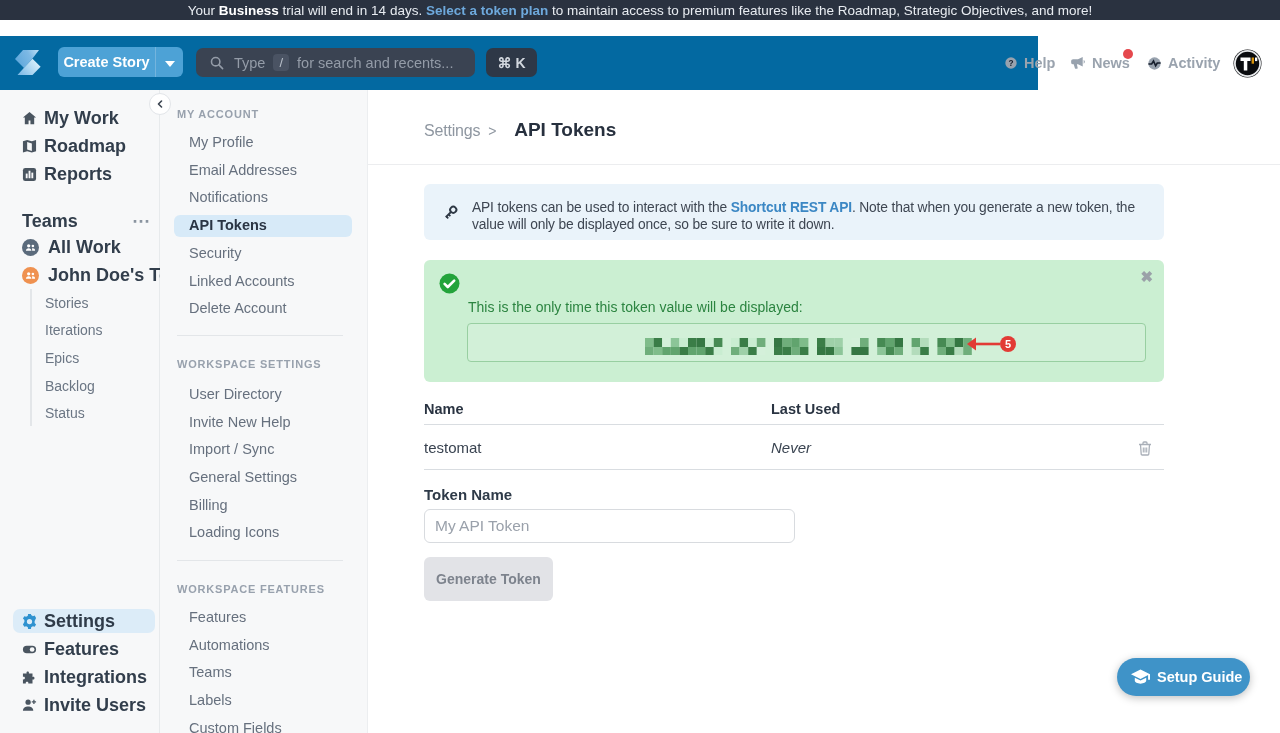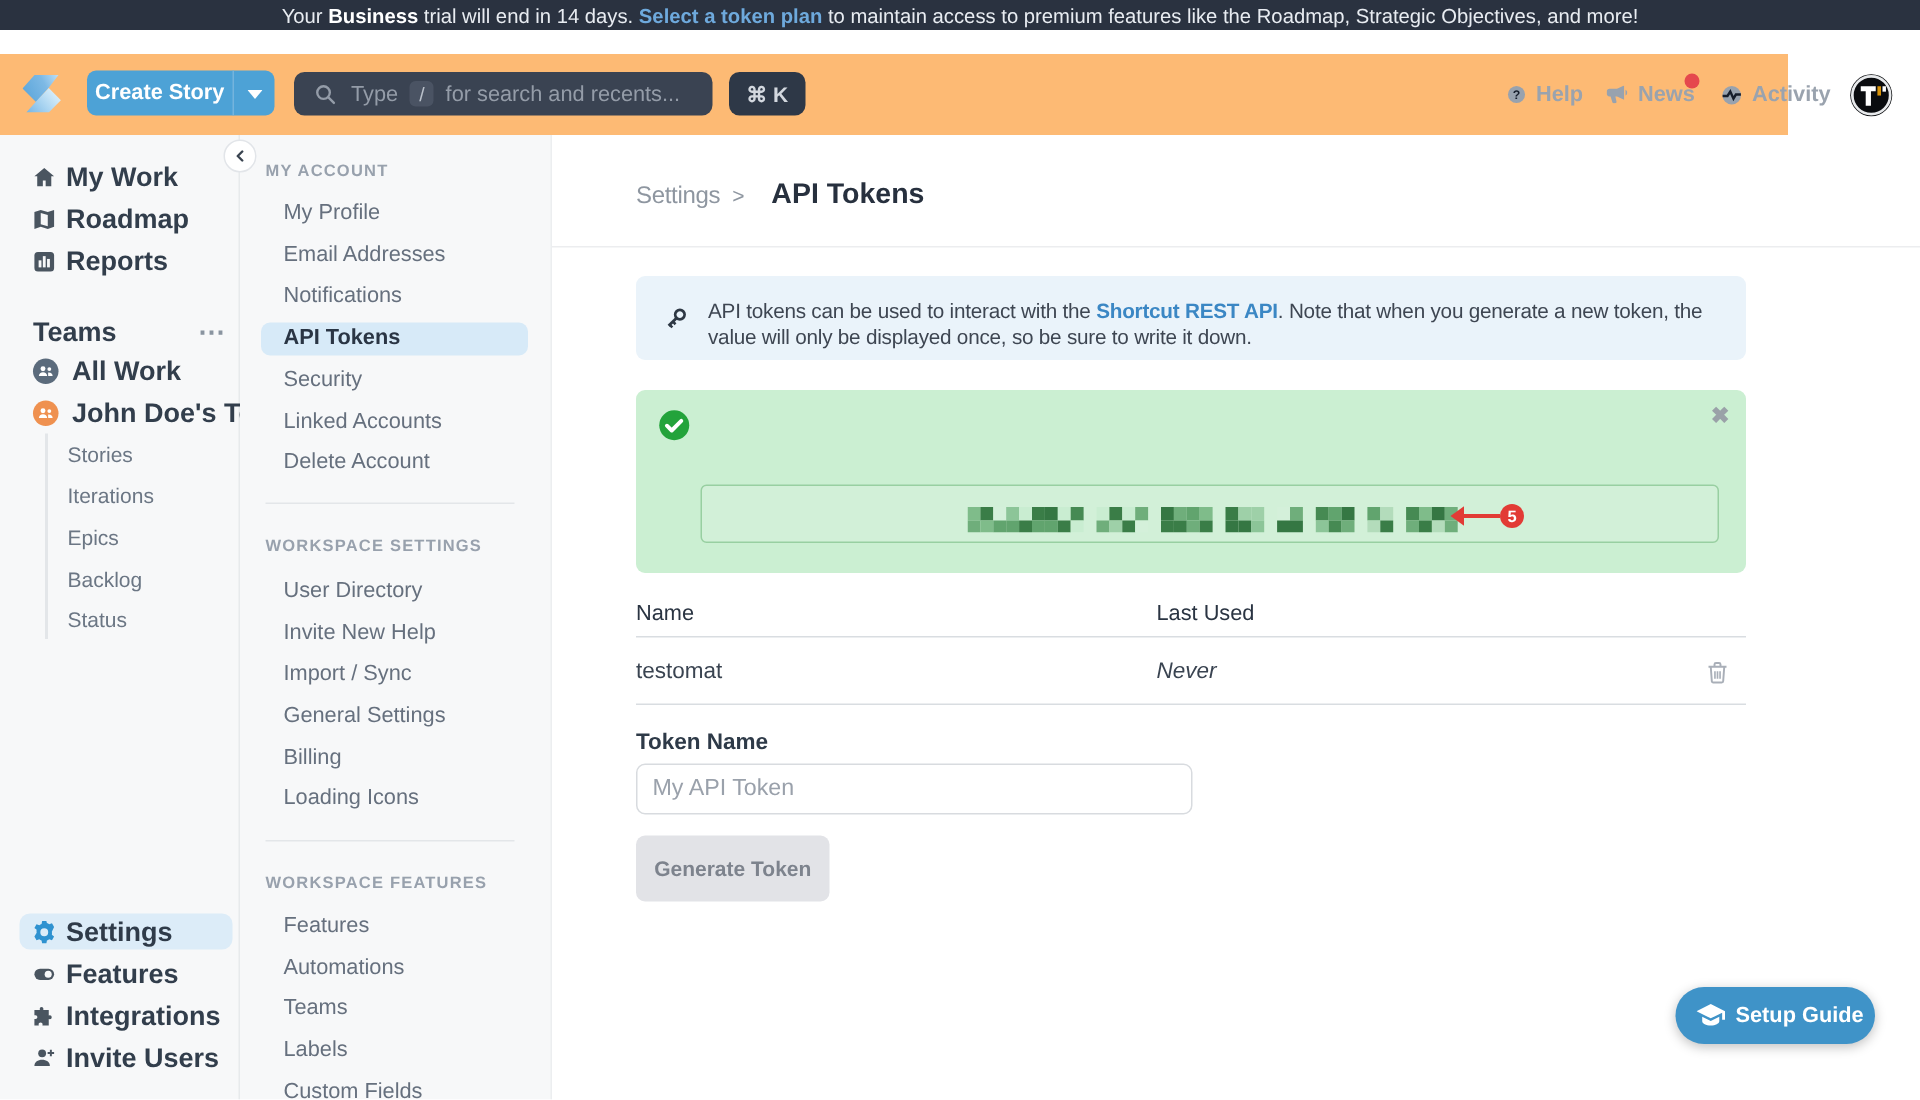--- a/index.html
+++ b/index.html
@@ -4,21 +4,21 @@
 <style>
 *{margin:0;padding:0;box-sizing:border-box}
 html,body{width:1280px;height:733px;overflow:hidden}
 body{font-family:"Liberation Sans",sans-serif;background:#fff;position:relative;-webkit-font-smoothing:antialiased}
 .abs{position:absolute}
 
 .banner{position:absolute;top:0;left:0;width:1280px;height:20px;background:#2a3240;color:#e8ecf1;font-size:13.5px;display:flex;align-items:center;justify-content:center;white-space:pre}
 .banner b{color:#fff;font-weight:700}
 .banner .link{color:#6ea9dc;font-weight:700}
 
-.header{position:absolute;top:36px;left:0;width:1192px;height:54px;background:#fdba74}
+.header{position:absolute;top:36px;left:0;width:1038px;height:54px;background:#0369a1}
 .create{position:absolute;left:58px;top:11px;width:125px;height:30px;background:#4da2d6;border-radius:6px;display:flex;align-items:center;color:#fff}
 .create .lbl{width:97px;text-align:center;font-size:14.5px;font-weight:700}
 .create .sep{width:1px;height:30px;background:#74b4dd}
 .create .car{width:27px;text-align:center}
 .search{position:absolute;left:196px;top:12px;width:279px;height:29px;background:#3a4352;border-radius:7px;display:flex;align-items:center;font-size:14.5px;color:#949ca8}
 .slashkey{background:#4a5363;color:#bac1cb;border-radius:4px;font-size:13px;padding:1px 6px;margin:0 8px}
 .cmdk{position:absolute;left:486px;top:12px;width:51px;height:29px;background:#2e3847;border-radius:7px;color:#d3d8df;font-size:14px;display:flex;align-items:center;justify-content:center;font-weight:600}
 .hbtn{position:absolute;top:36px;height:54px;display:flex;align-items:center;color:#9aa3ae;font-size:14.5px;font-weight:600;gap:7px}
 .reddot{position:absolute;left:1123px;top:49px;width:10px;height:10px;border-radius:50%;background:#e5484d}
 
@@ -44,21 +44,21 @@
 .hdiv{position:absolute;left:0;top:74px;width:912px;height:1px;background:#ecedef}
 .infobox{position:absolute;left:56px;top:94px;width:740px;height:56px;background:#eaf3fa;border-radius:6px}
 .infobox .txt{position:absolute;left:48px;top:15px;width:690px;font-size:13.8px;letter-spacing:-0.15px;line-height:17px;color:#3e4652;white-space:nowrap}
 .infobox .txt .lk{color:#3b87c4;font-weight:700}
 .greenbox{position:absolute;left:56px;top:170px;width:740px;height:122px;background:#cbefd2;border-radius:6px}
 .gtitle{position:absolute;left:44px;top:11px;font-size:17.5px;font-weight:700;color:#1f8035}
 .gsub{position:absolute;left:44px;top:39px;font-size:14px;color:#2b8440}
 .tokbox{position:absolute;left:43px;top:63px;width:679px;height:39px;border:1px solid #98cfa1;border-radius:4px;background:#d2f0d8}
 .gx{position:absolute;right:11px;top:8px;color:#9aa1a8;font-size:15px;font-weight:700}
 
-.th{position:absolute;height:28px;display:flex;align-items:center;font-size:14.5px;font-weight:400;color:#2a3442}
+.th{position:absolute;height:28px;display:flex;align-items:center;font-size:14.5px;font-weight:700;color:#2a3442}
 .td{position:absolute;height:28px;display:flex;align-items:center;font-size:15px;color:#3a4451}
 .tline{position:absolute;left:56px;width:740px;height:1px;background:#d9dde1}
 .label{position:absolute;left:56px;top:390px;height:28px;display:flex;align-items:center;font-size:15px;font-weight:700;color:#2e3a48}
 .input{position:absolute;left:56px;top:419px;width:371px;height:34px;border:1px solid #d8dbdf;border-radius:6px;display:flex;align-items:center;color:#9aa1ab;font-size:15.5px;padding-left:10px}
 .genbtn{position:absolute;left:56px;top:467px;width:129px;height:44px;background:#e2e3e7;border-radius:6px;color:#7d838d;font-size:14px;font-weight:600;display:flex;align-items:center;justify-content:center}
 .setup{position:absolute;left:1117px;top:658px;width:133px;height:38px;background:#3f93c8;border-radius:19px;box-shadow:0 2px 8px rgba(0,0,0,.25);display:flex;align-items:center;color:#fff;font-size:14.5px;font-weight:700;gap:7px;padding-left:14px;white-space:nowrap}
 </style>
 </head>
 <body>
 
@@ -218,20 +218,21 @@
           <line x1="8.5" y1="14.2" x2="11" y2="14.2" stroke="#2e3844" stroke-width="1.7"></line>
         </g>
       </svg>
     <div class="txt">API tokens can be used to interact with the <span class="lk">Shortcut REST API</span>. Note that when you generate a new token, the<br>value will only be displayed once, so be sure to write it down.</div>
   </div>
   <div class="greenbox">
     <svg class="abs" style="left:15px;top:13px" width="21" height="21" viewBox="0 0 21 21">
         <circle cx="10.5" cy="10.5" r="10" fill="#23a33b"></circle>
         <path d="M5.6 10.8l3.2 3.2 6.4-6.4" fill="none" stroke="#fff" stroke-width="2.6" stroke-linecap="round" stroke-linejoin="round"></path>
       </svg>
+    <div class="gsub">This is the only time this token value will be displayed:</div>
     <div class="gx">✖</div>
     <div class="tokbox">
       <svg class="abs" style="left:177px;top:14px" width="327" height="17" viewBox="0 0 327 17">
           <rect x="0.0" y="0" width="8.6" height="9" fill="#7fbc8a"></rect>
           <rect x="0.0" y="9" width="8.6" height="8" fill="#6fae7b"></rect>
           <rect x="8.6" y="0" width="8.6" height="9" fill="#3a7d47"></rect>
           <rect x="8.6" y="9" width="8.6" height="8" fill="#7fbc8a"></rect>
           <rect x="17.2" y="0" width="8.6" height="9" fill="#d4f0da"></rect>
           <rect x="17.2" y="9" width="8.6" height="8" fill="#61a46e"></rect>
           <rect x="25.8" y="0" width="8.6" height="9" fill="#8cc598"></rect>

